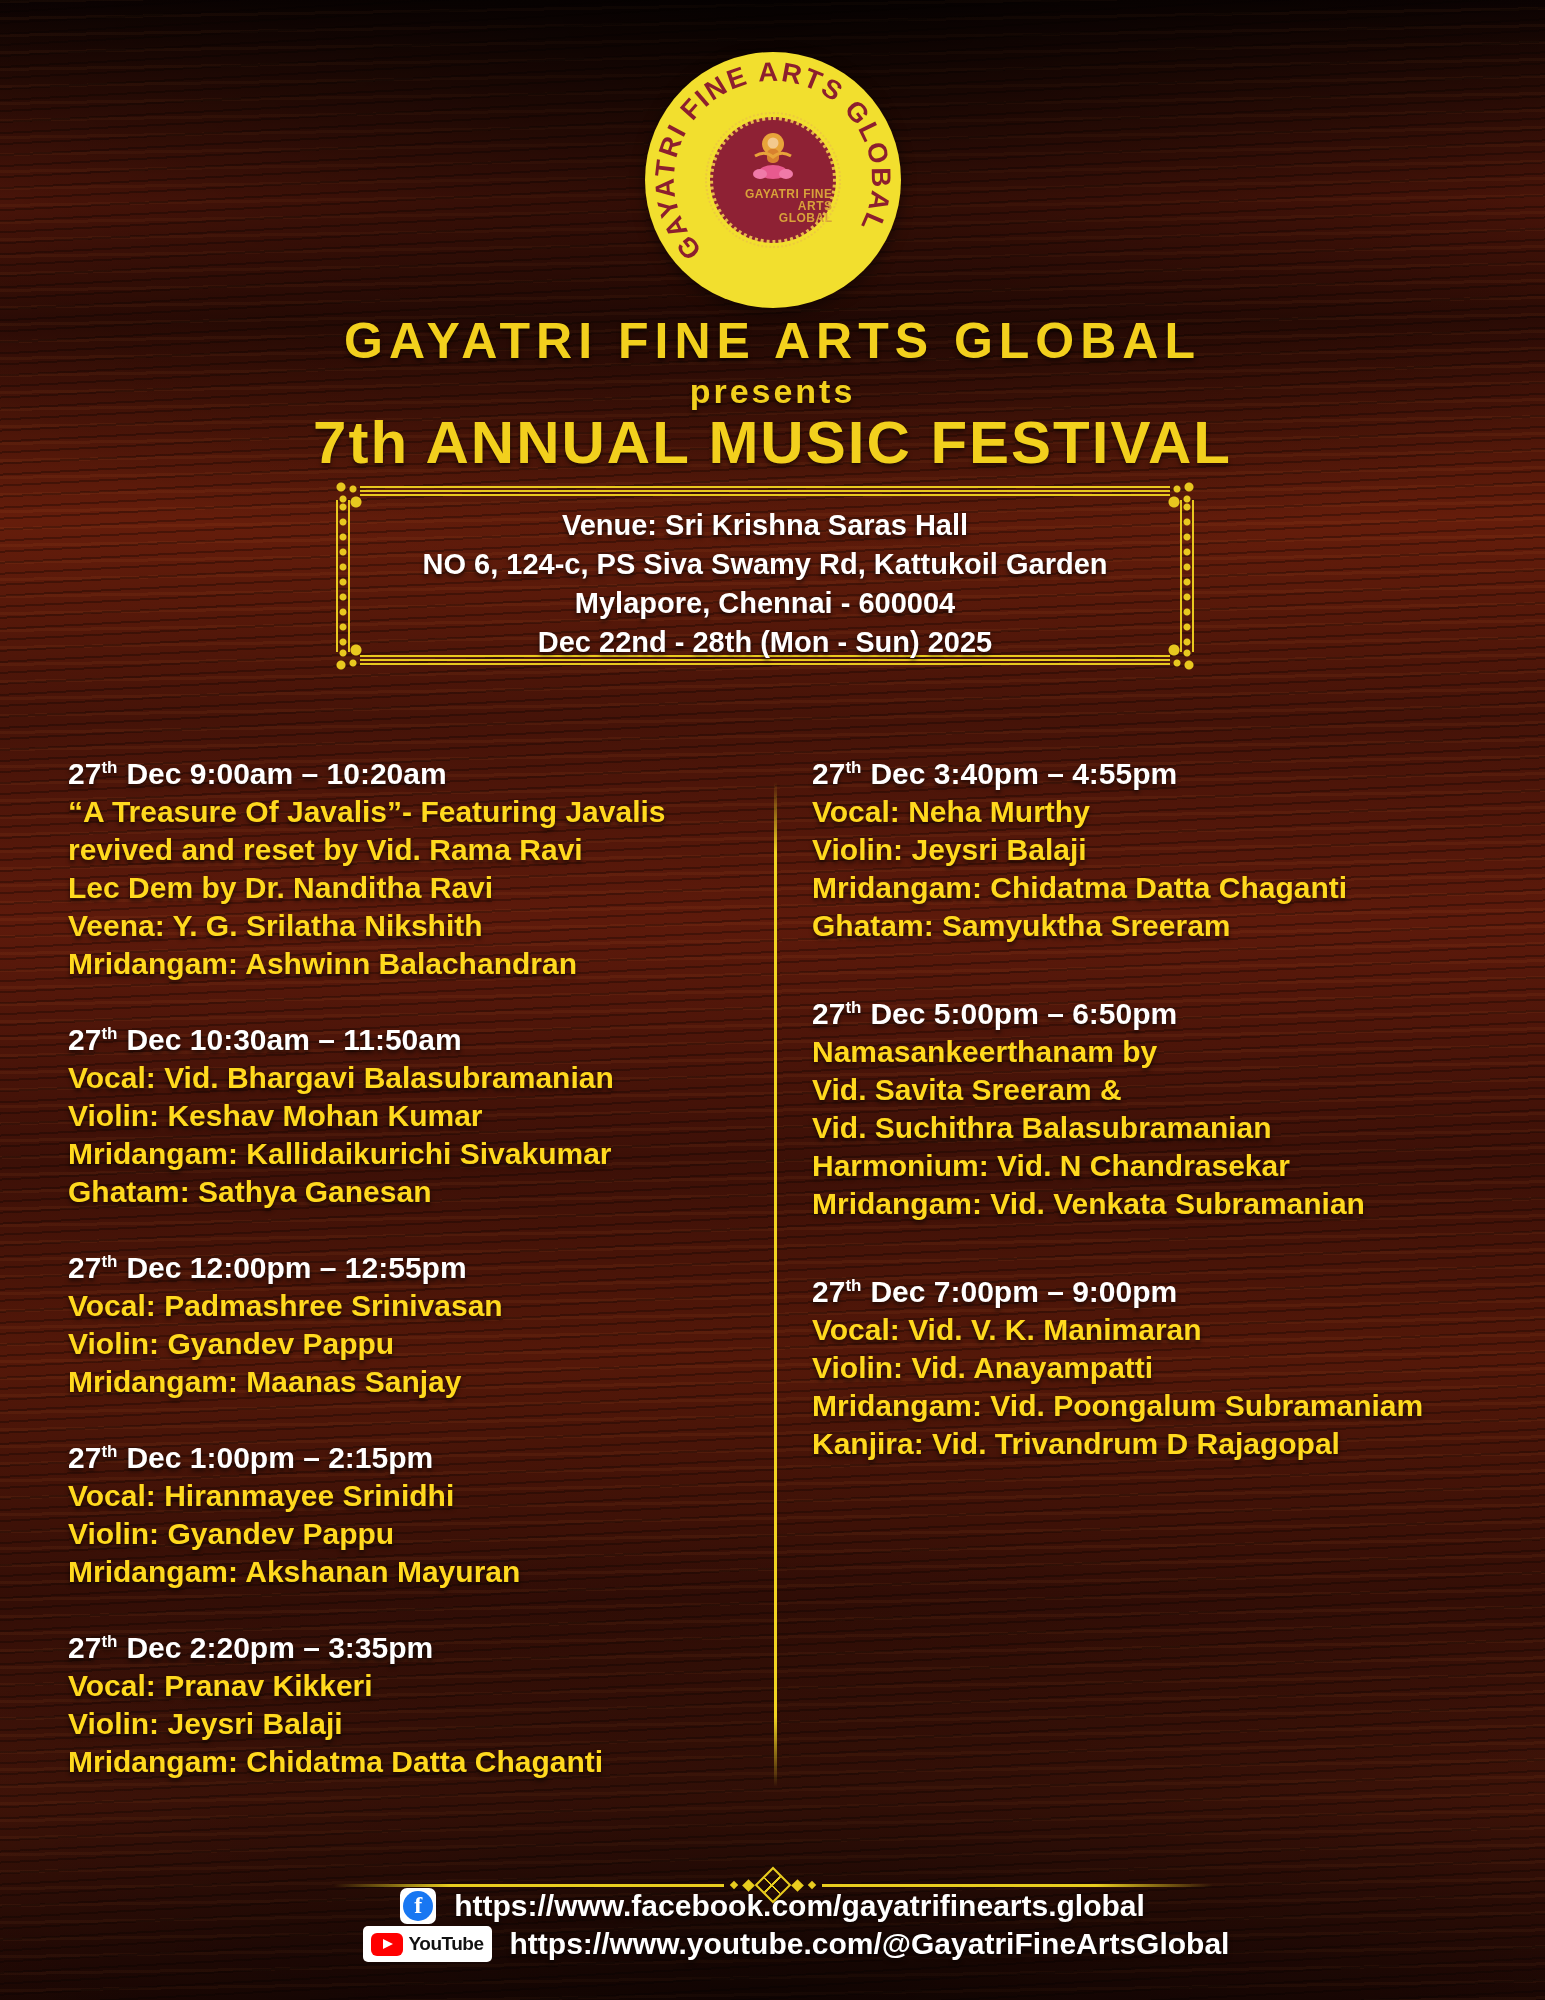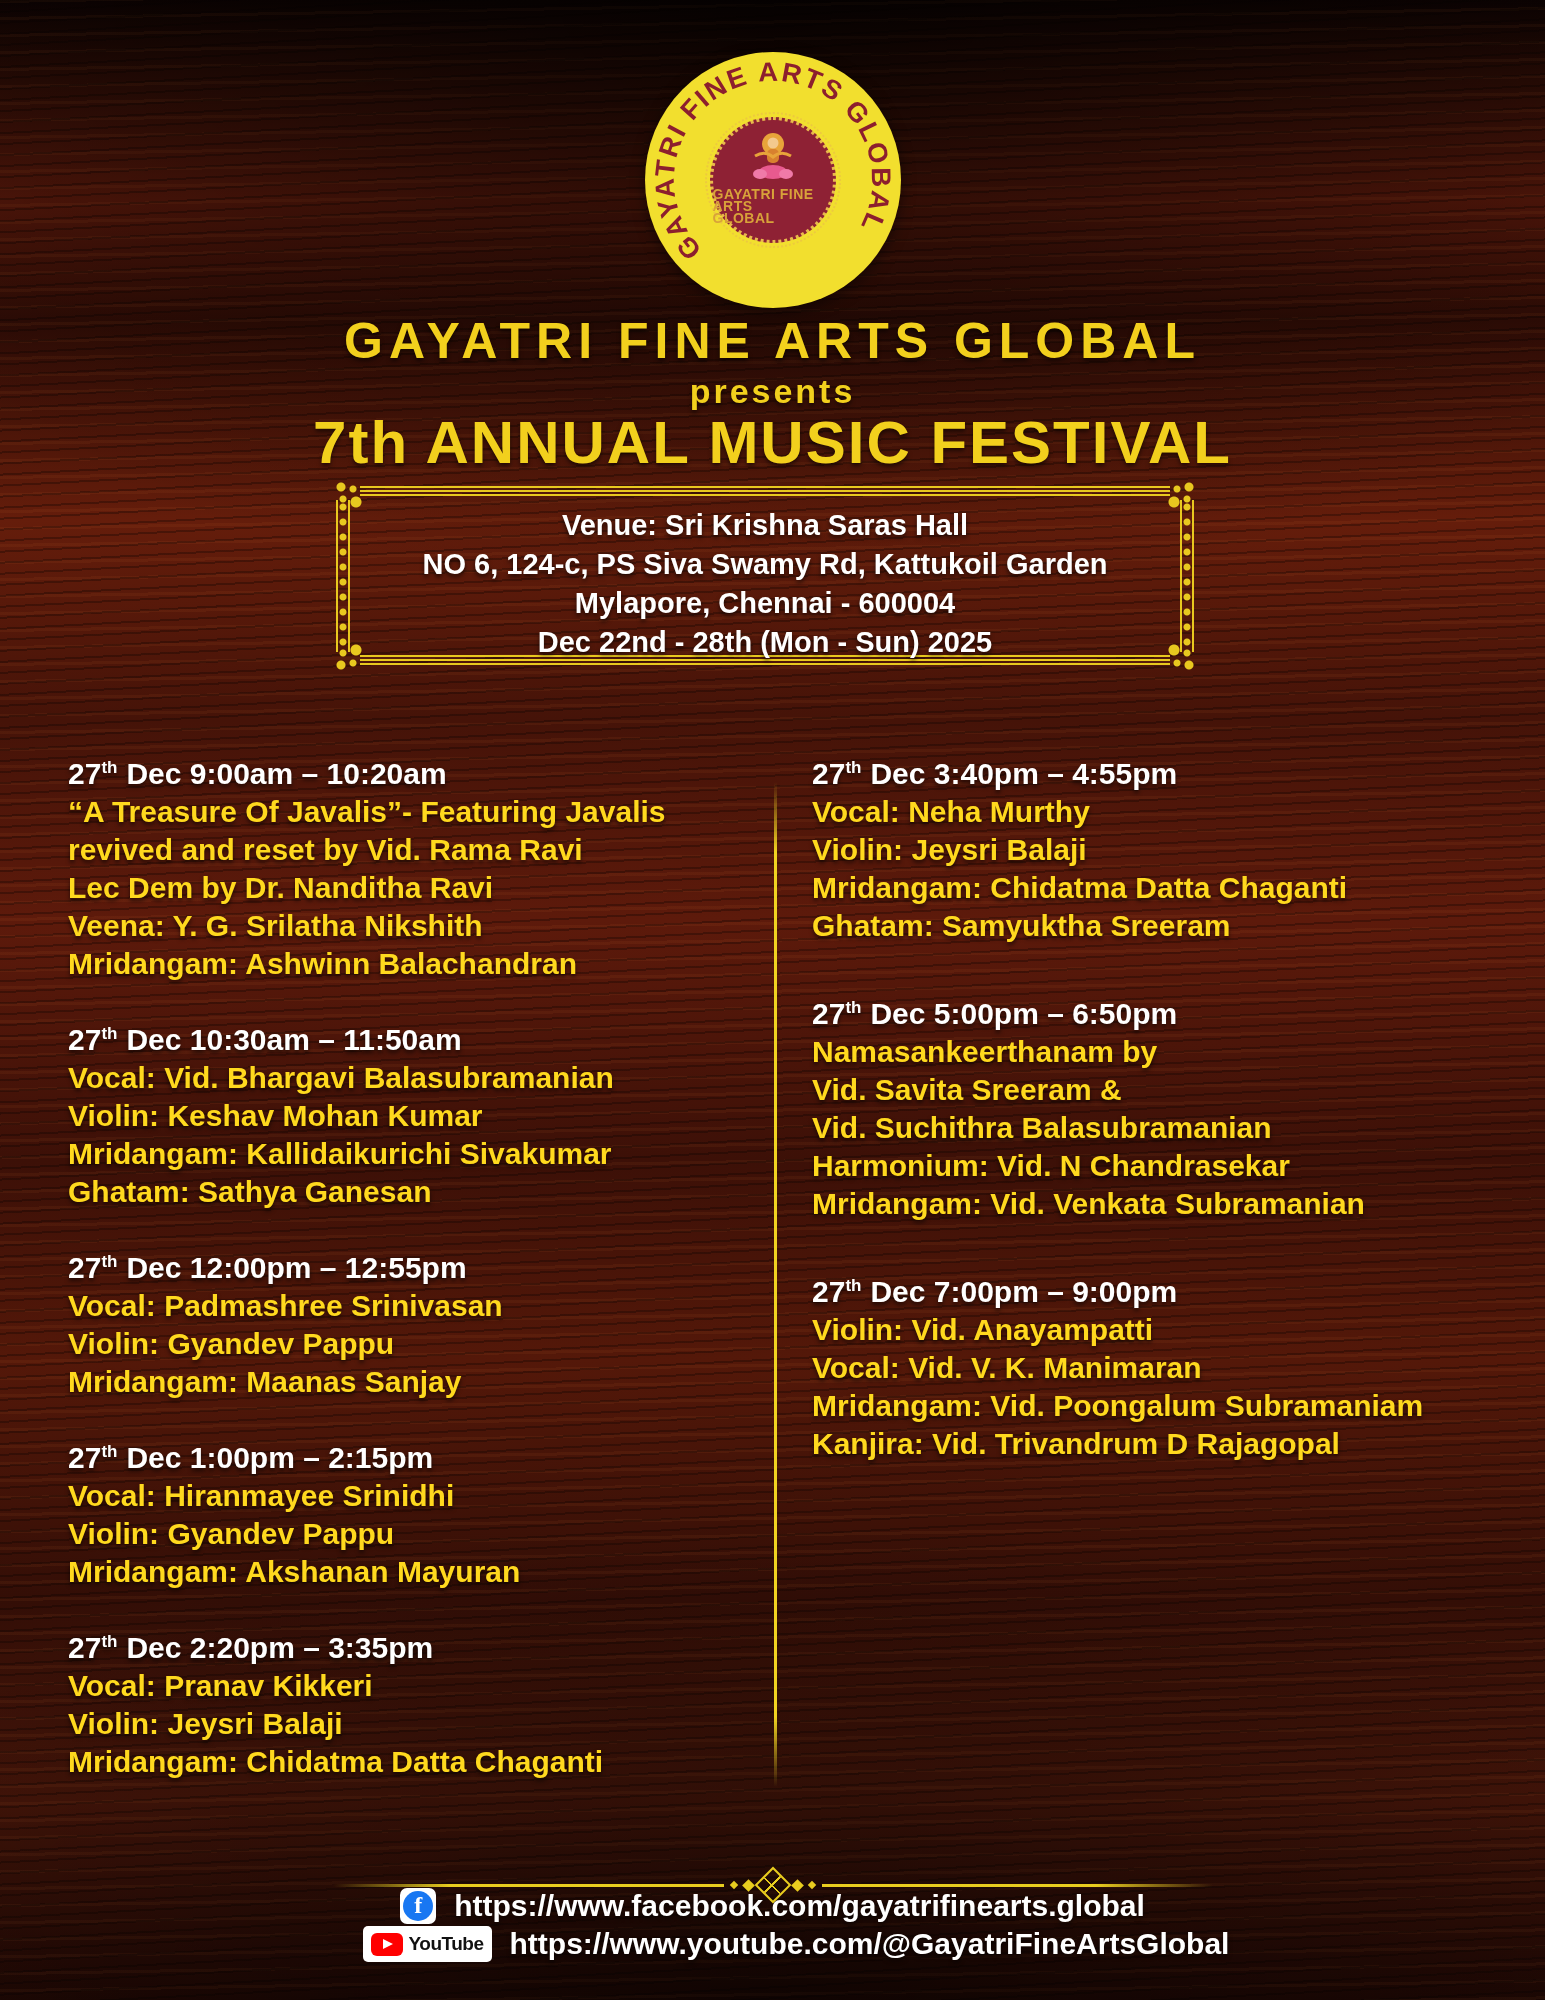--- a/index.html
+++ b/index.html
@@ -23,22 +23,22 @@
     width:256px;height:256px;}
   .logo-circle{width:256px;height:256px;border-radius:50%;background:#f2df2e;
     position:relative;box-shadow:0 4px 14px rgba(0,0,0,.5);}
   .logo-arc-svg{position:absolute;inset:0;}
   .logo-inner{position:absolute;left:50%;top:50%;transform:translate(-50%,-50%);
     width:126px;height:126px;border-radius:50%;background:#8e2134;
     border:3px dotted #e9b94d;display:flex;flex-direction:column;align-items:center;
     justify-content:flex-start;padding-top:10px;box-sizing:border-box;}
   .logo-inner::before{content:"";position:absolute;inset:-8px;border-radius:50%;
     border:2px dotted rgba(233,185,77,.55);}
-  .logo-inner-text{color:#d8a23a;font-weight:bold;font-size:14px;letter-spacing:.5px;
-    text-align:left;line-height:12px;}
+  .logo-inner-text{color:#d8a23a;font-weight:bold;font-size:12px;letter-spacing:.5px;
+    text-align:right;line-height:12px;}
   
   .org-title,.presents,.fest-title{position:absolute;left:0;width:100%;text-align:center;
     font-weight:bold;color:#f2d01d;text-shadow:0 3px 4px rgba(0,0,0,.55);}
   .org-title{top:312px;font-size:50px;letter-spacing:6px;}
   .presents{top:372px;font-size:34px;letter-spacing:3px;}
   .fest-title{top:412px;font-size:60px;letter-spacing:2px;line-height:62px;}
   
   .venue-frame{position:absolute;left:334px;top:480px;width:862px;height:192px;}
   .vf-top,.vf-bottom{position:absolute;left:26px;right:26px;height:11px;
     background:repeating-linear-gradient(to bottom,#e8c81f 0 2px,rgba(0,0,0,0) 2px 4px);}
@@ -212,22 +212,22 @@
   <div class="entry">
     <div class="entry-head"><span>27</span><sup>th</sup><span class="t">Dec 5:00pm – 6:50pm</span></div>
     <div class="entry-line">Namasankeerthanam by</div>
     <div class="entry-line">Vid. Savita Sreeram &amp;</div>
     <div class="entry-line">Vid. Suchithra Balasubramanian</div>
     <div class="entry-line">Harmonium: Vid. N Chandrasekar</div>
     <div class="entry-line">Mridangam: Vid. Venkata Subramanian</div>
   </div>
   <div class="entry">
     <div class="entry-head"><span>27</span><sup>th</sup><span class="t">Dec 7:00pm – 9:00pm</span></div>
+    <div class="entry-line">Vocal: Vid. V. K. Manimaran</div>
     <div class="entry-line">Violin: Vid. Anayampatti</div>
-    <div class="entry-line">Vocal: Vid. V. K. Manimaran</div>
     <div class="entry-line">Mridangam: Vid. Poongalum Subramaniam</div>
     <div class="entry-line">Kanjira: Vid. Trivandrum D Rajagopal</div>
   </div>
 </div>
 
 <div class="footer-orn">
   <span class="orn-line l"></span>
   <span class="orn-d sm"></span>
   <span class="orn-d"></span>
   <span class="orn-lattice"></span>

